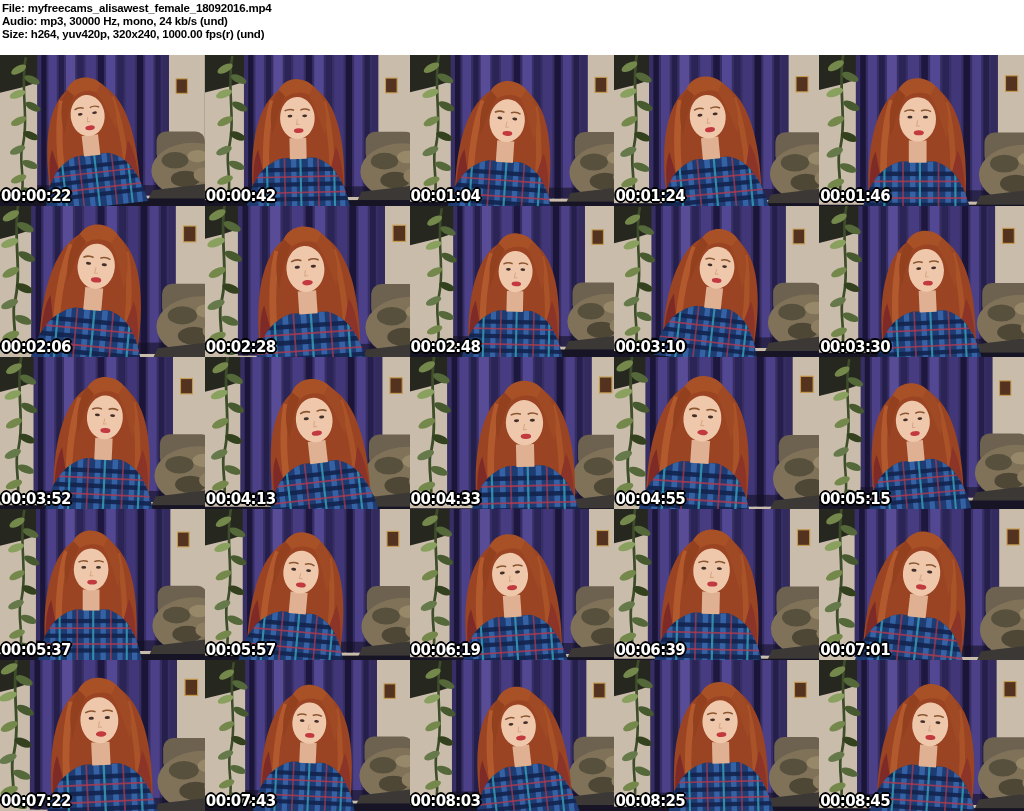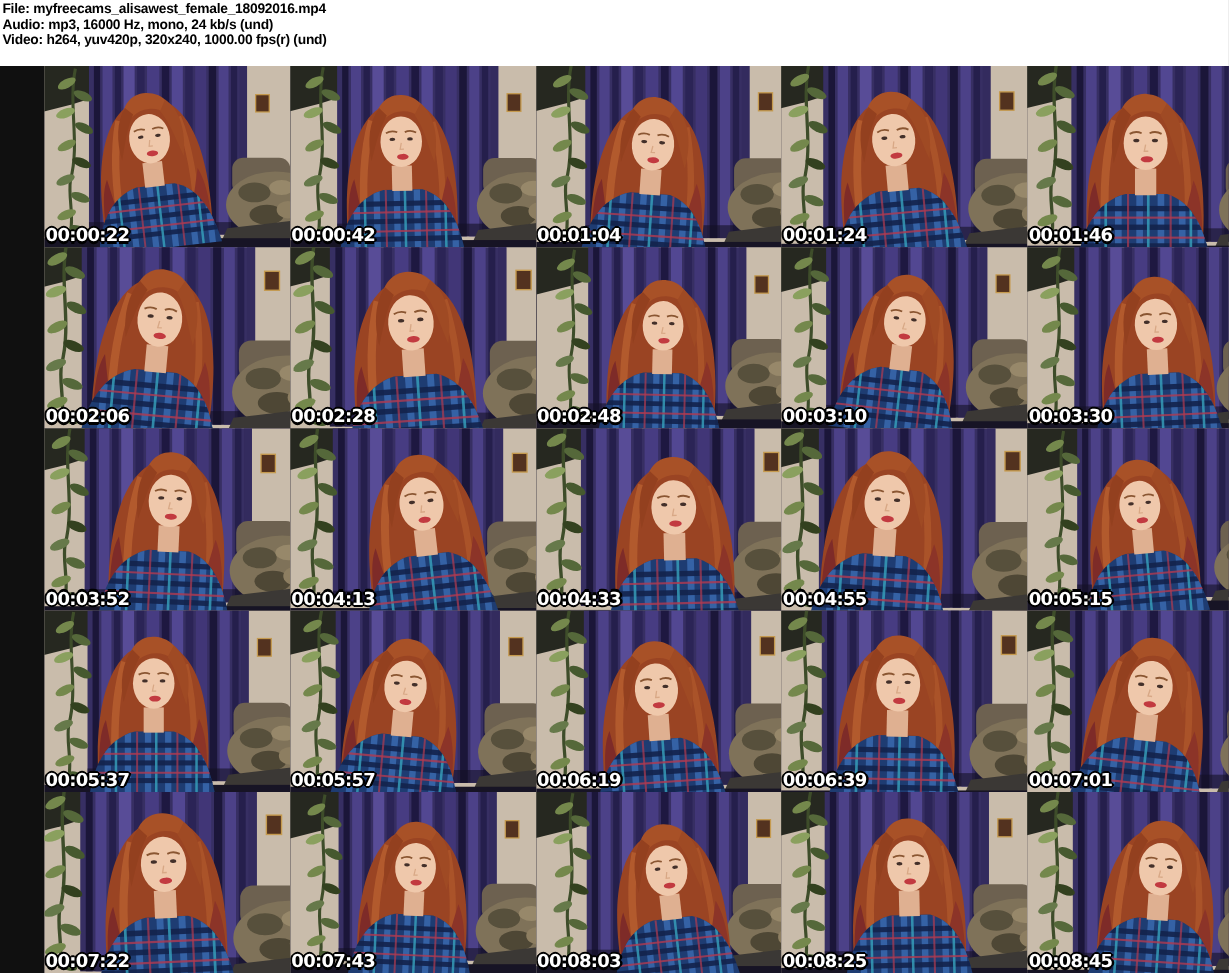--- a/index.html
+++ b/index.html
@@ -12,40 +12,39 @@
   }
   .header .line{
     font-weight:bold;font-size:11.5px;line-height:13px;color:#000000;
     white-space:nowrap;letter-spacing:-0.2px;
   }
   .grid{
     display:grid;width:827px;
     grid-template-columns:repeat(5,204.8px);
     grid-auto-rows:151.2px;
     background:#101010;
-    padding-left:37px;
   }
   .cell{position:relative;overflow:hidden;background:#1a1730;}
   .cell svg{display:block;width:100%;height:100%;transform-origin:50% 42%;}
   .timestamp{
     position:absolute;left:1px;bottom:1px;z-index:5;
     color:#ffffff;font-family:"DejaVu Sans",sans-serif;
     font-weight:bold;font-size:15px;letter-spacing:-0.6px;
     text-shadow:
       -1px -1px 0 #000, 1px -1px 0 #000, -1px 1px 0 #000, 1px 1px 0 #000,
       -2px 0 0 #000, 2px 0 0 #000, 0 -2px 0 #000, 0 2px 0 #000;
   }
 </style>
 </head>
 <body>
 
 <div class="header">
   <div class="line">File: myfreecams_alisawest_female_18092016.mp4</div>
-  <div class="line">Audio: mp3, 16000 Hz, mono, 24 kb/s (und)</div>
-  <div class="line">Video: h264, yuv420p, 320x240, 1000.00 fps(r) (und)</div>
+  <div class="line">Audio: mp3, 30000 Hz, mono, 24 kb/s (und)</div>
+  <div class="line">Size: h264, yuv420p, 320x240, 1000.00 fps(r) (und)</div>
 </div>
 
 <div class="grid">
     <div class="cell">
     <svg viewBox="0 0 205 151" preserveAspectRatio="none" style="transform: translateX(-3px) scale(1.03);">
       <defs>
         <clipPath id="shirtClip">
           <path d="M50,152 C54,121 69,105 86,101 L117,101 C133,106 144,121 150,152 Z"></path>
         </clipPath>
       </defs>

